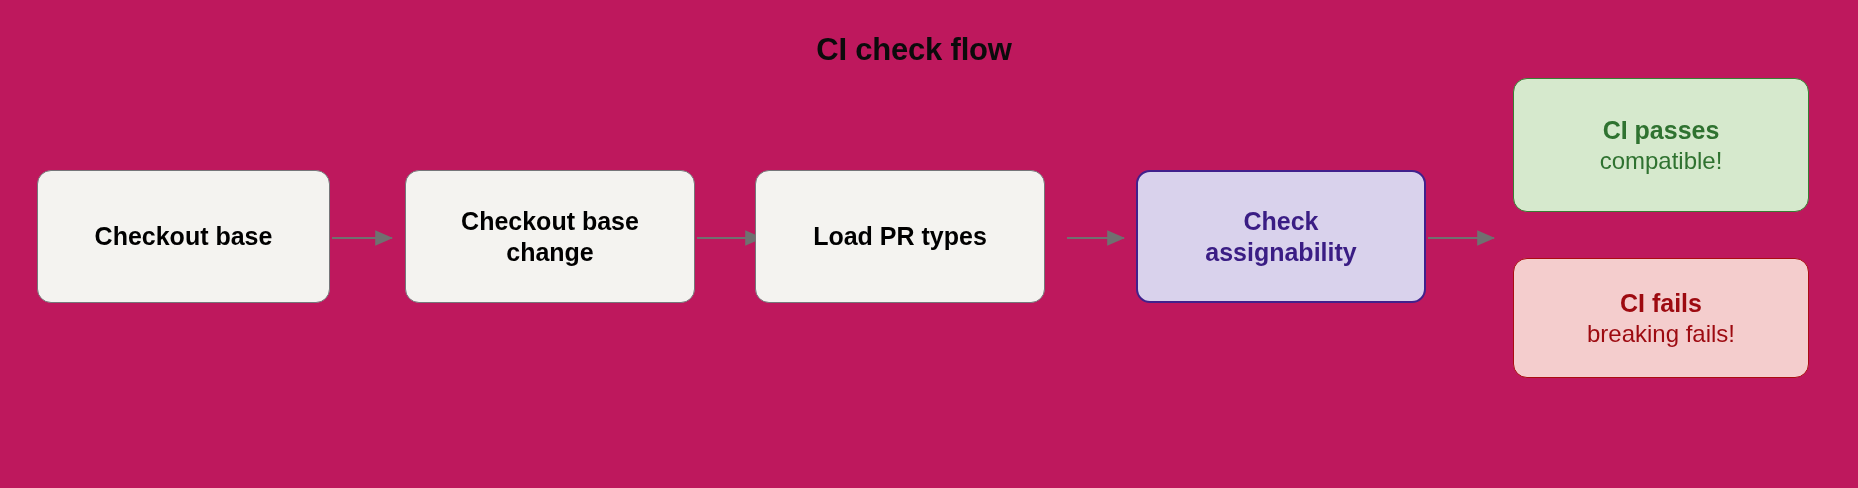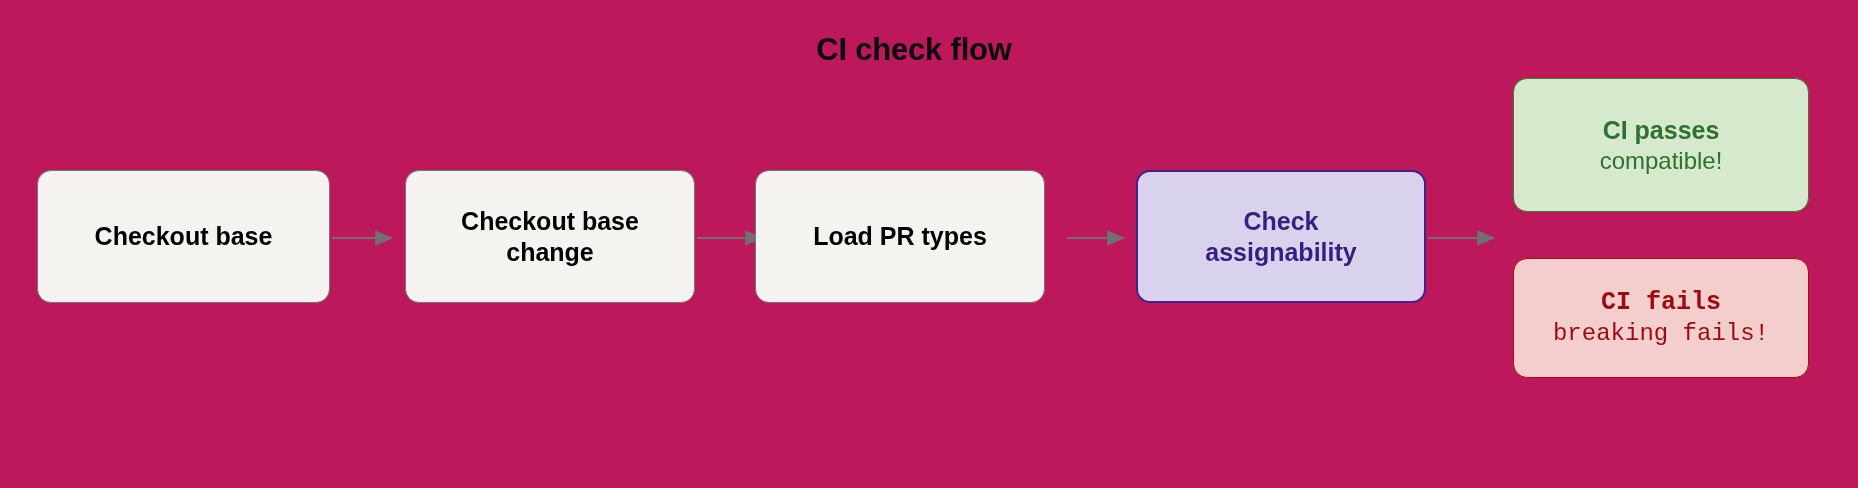--- a/index.html
+++ b/index.html
@@ -69,21 +69,20 @@
     color: #2f7230;
     font-size: 24px;
   }
   .node-pass .line1 { font-size: 25px; }
   .node-pass .line2 { font-size: 24px; }
   .node-fail {
     background: #f4cdcd;
     border: 1.8px solid #aa0c11;
     color: #9d0a10;
     font-size: 24px;
-    font-family: Liberation Mono, monospace;
   }
   .node-fail .line1 { font-size: 25px; }
   .node-fail .line2 { font-size: 24px; }
 
   #edges {
     position: absolute;
     left: 0;
     top: 0;
     width: 1858px;
     height: 488px;

